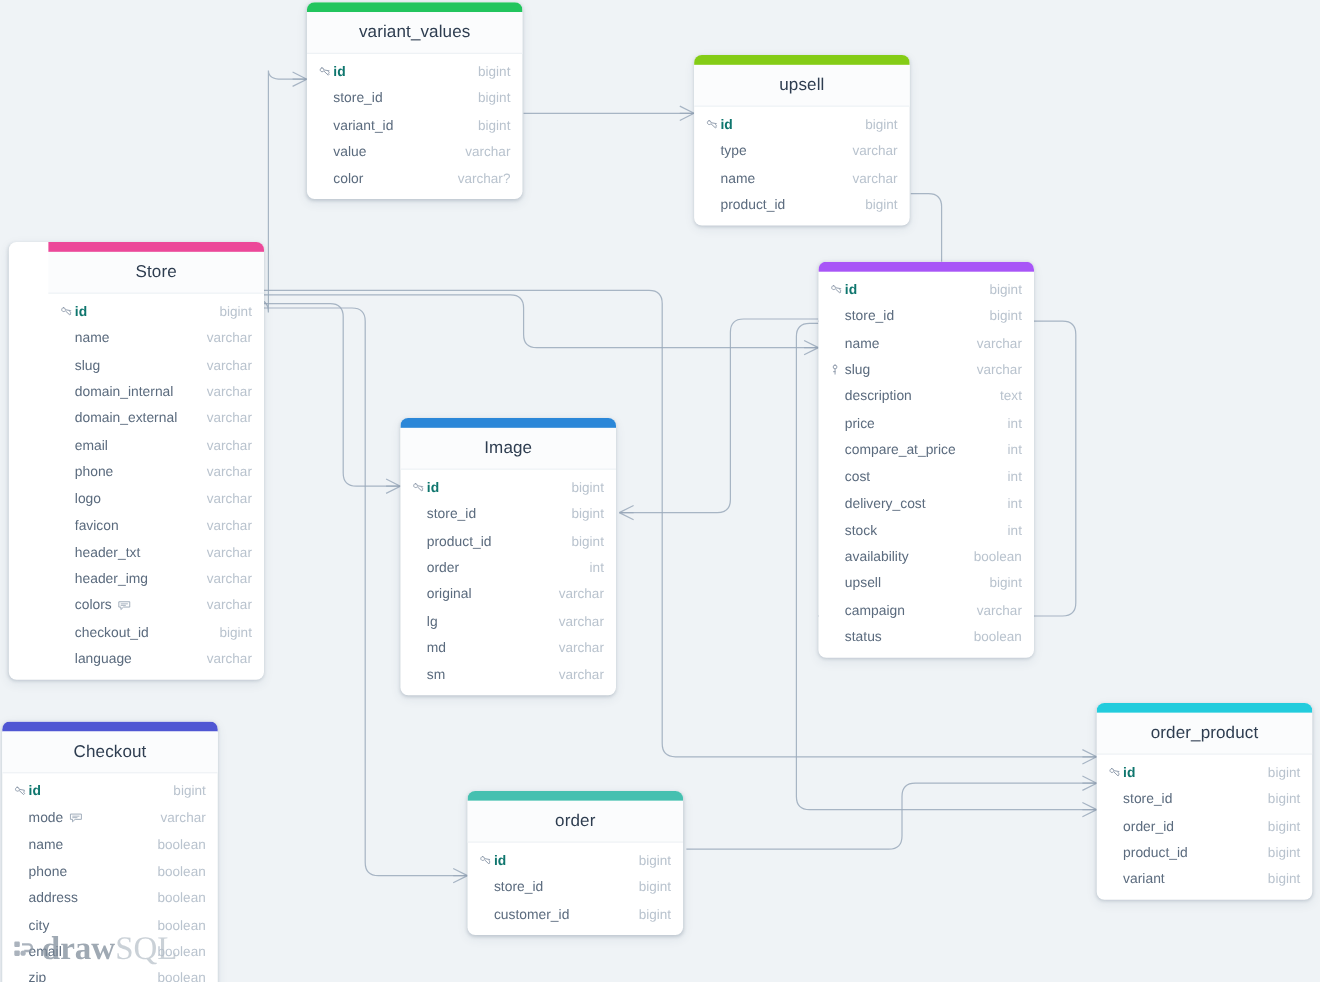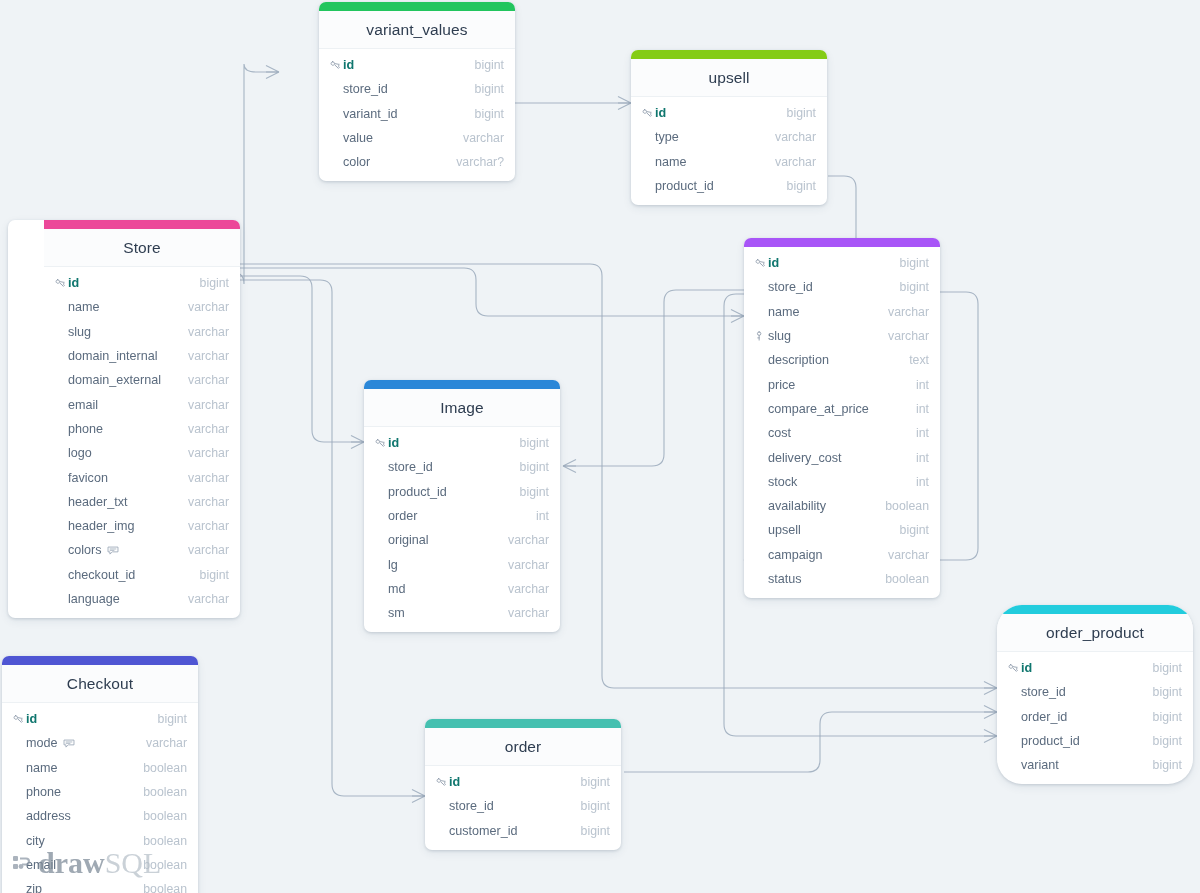--- a/index.html
+++ b/index.html
@@ -137,21 +137,21 @@
       <path d="M563 466 L576 459.5 M563 466 L576 472.5 M563 466 L576 466" class="crow"></path>
       <path d="M940 292 L966 292 Q978 292 978 304 L978 548 Q978 560 966 560 L744 560" class="edge-path"></path>
       <path d="M744 560 L757 553.5 M744 560 L757 566.5 M744 560 L757 560" class="crow"></path>
       <path d="M744 294 L736 294 Q724 294 724 306 L724 724 Q724 736 736 736 L997 736" class="edge-path"></path>
       <path d="M997 736 L984 729.5 M997 736 L984 742.5 M997 736 L984 736" class="crow"></path>
       <path d="M624 772 L808 772 Q820 772 820 760 L820 724 Q820 712 832 712 L997 712" class="edge-path"></path>
       <path d="M997 712 L984 705.5 M997 712 L984 718.5 M997 712 L984 712" class="crow"></path>
     </svg>
 
   <div id="tables-layer">
-      <div class="table" style="left: 279px; top: 2px; margin-left: 40px;">
+      <div class="table" style="left: 279px; top: 2px;">
         <div class="table-accent" style="background: rgb(34, 197, 94);"></div>
         <div class="table-title">variant_values</div>
         <div class="cols">
           <div class="col pk">
             <span class="keyslot">
               <svg width="12" height="12" viewBox="0 0 14 14">
                 <path d="M4.2 3.1a2.1 2.1 0 1 0 2.0 3.3L11 10.9l1.1-1.1-0.9-0.9 0.8-0.8-0.9-0.9 0.9-0.9L6.3 5.3a2.1 2.1 0 0 0-2.1-2.2z" fill="none" stroke="#8b98a9" stroke-width="1" stroke-linecap="round" stroke-linejoin="round"></path>
               </svg>
             </span>
             <span class="cname">id</span>
@@ -418,21 +418,21 @@
             <span class="cname">md</span>
             <span class="ctype">varchar</span>
           </div>
           <div class="col">
             <span class="keyslot"></span>
             <span class="cname">sm</span>
             <span class="ctype">varchar</span>
           </div>
         </div>
       </div>
-      <div class="table" style="left: 997px; top: 605px; border-radius: 25px;">
+      <div class="table" style="left: 997px; top: 639px;">
         <div class="table-accent" style="background: rgb(34, 204, 221);"></div>
         <div class="table-title">order_product</div>
         <div class="cols">
           <div class="col pk">
             <span class="keyslot">
               <svg width="12" height="12" viewBox="0 0 14 14">
                 <path d="M4.2 3.1a2.1 2.1 0 1 0 2.0 3.3L11 10.9l1.1-1.1-0.9-0.9 0.8-0.8-0.9-0.9 0.9-0.9L6.3 5.3a2.1 2.1 0 0 0-2.1-2.2z" fill="none" stroke="#8b98a9" stroke-width="1" stroke-linecap="round" stroke-linejoin="round"></path>
               </svg>
             </span>
             <span class="cname">id</span>

